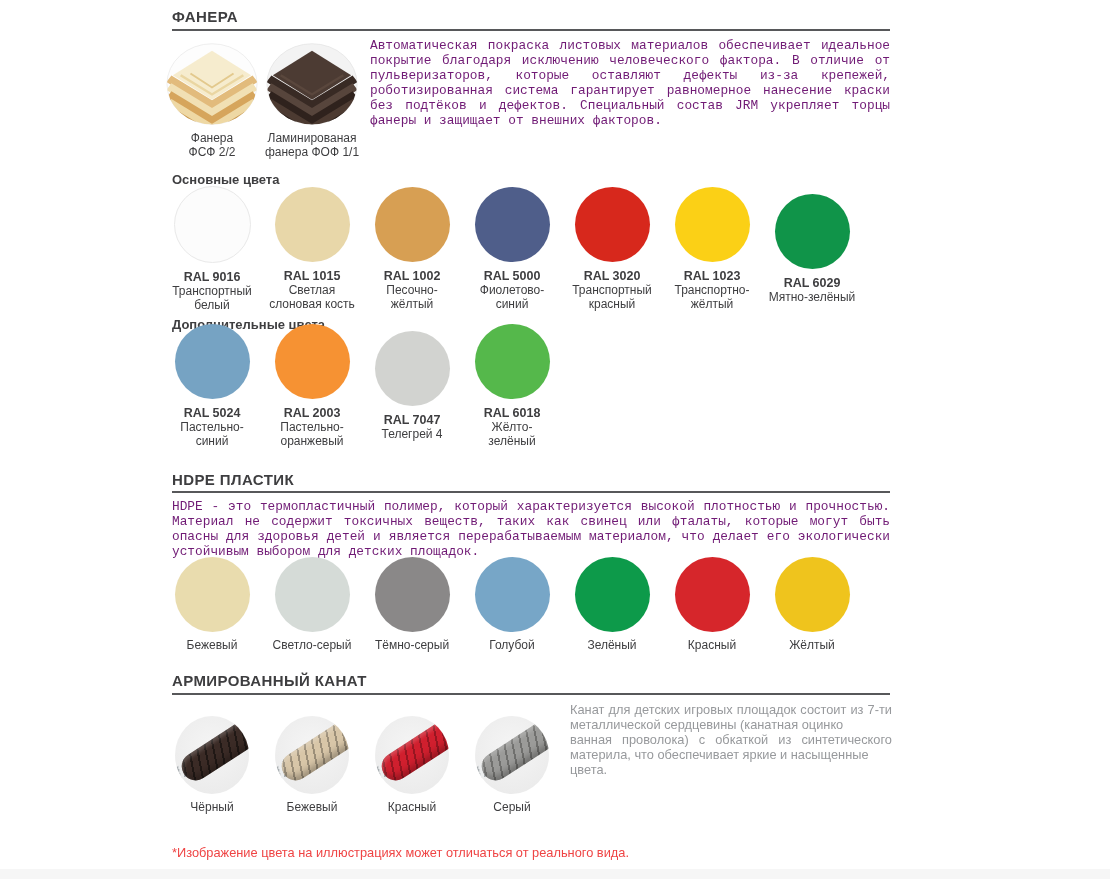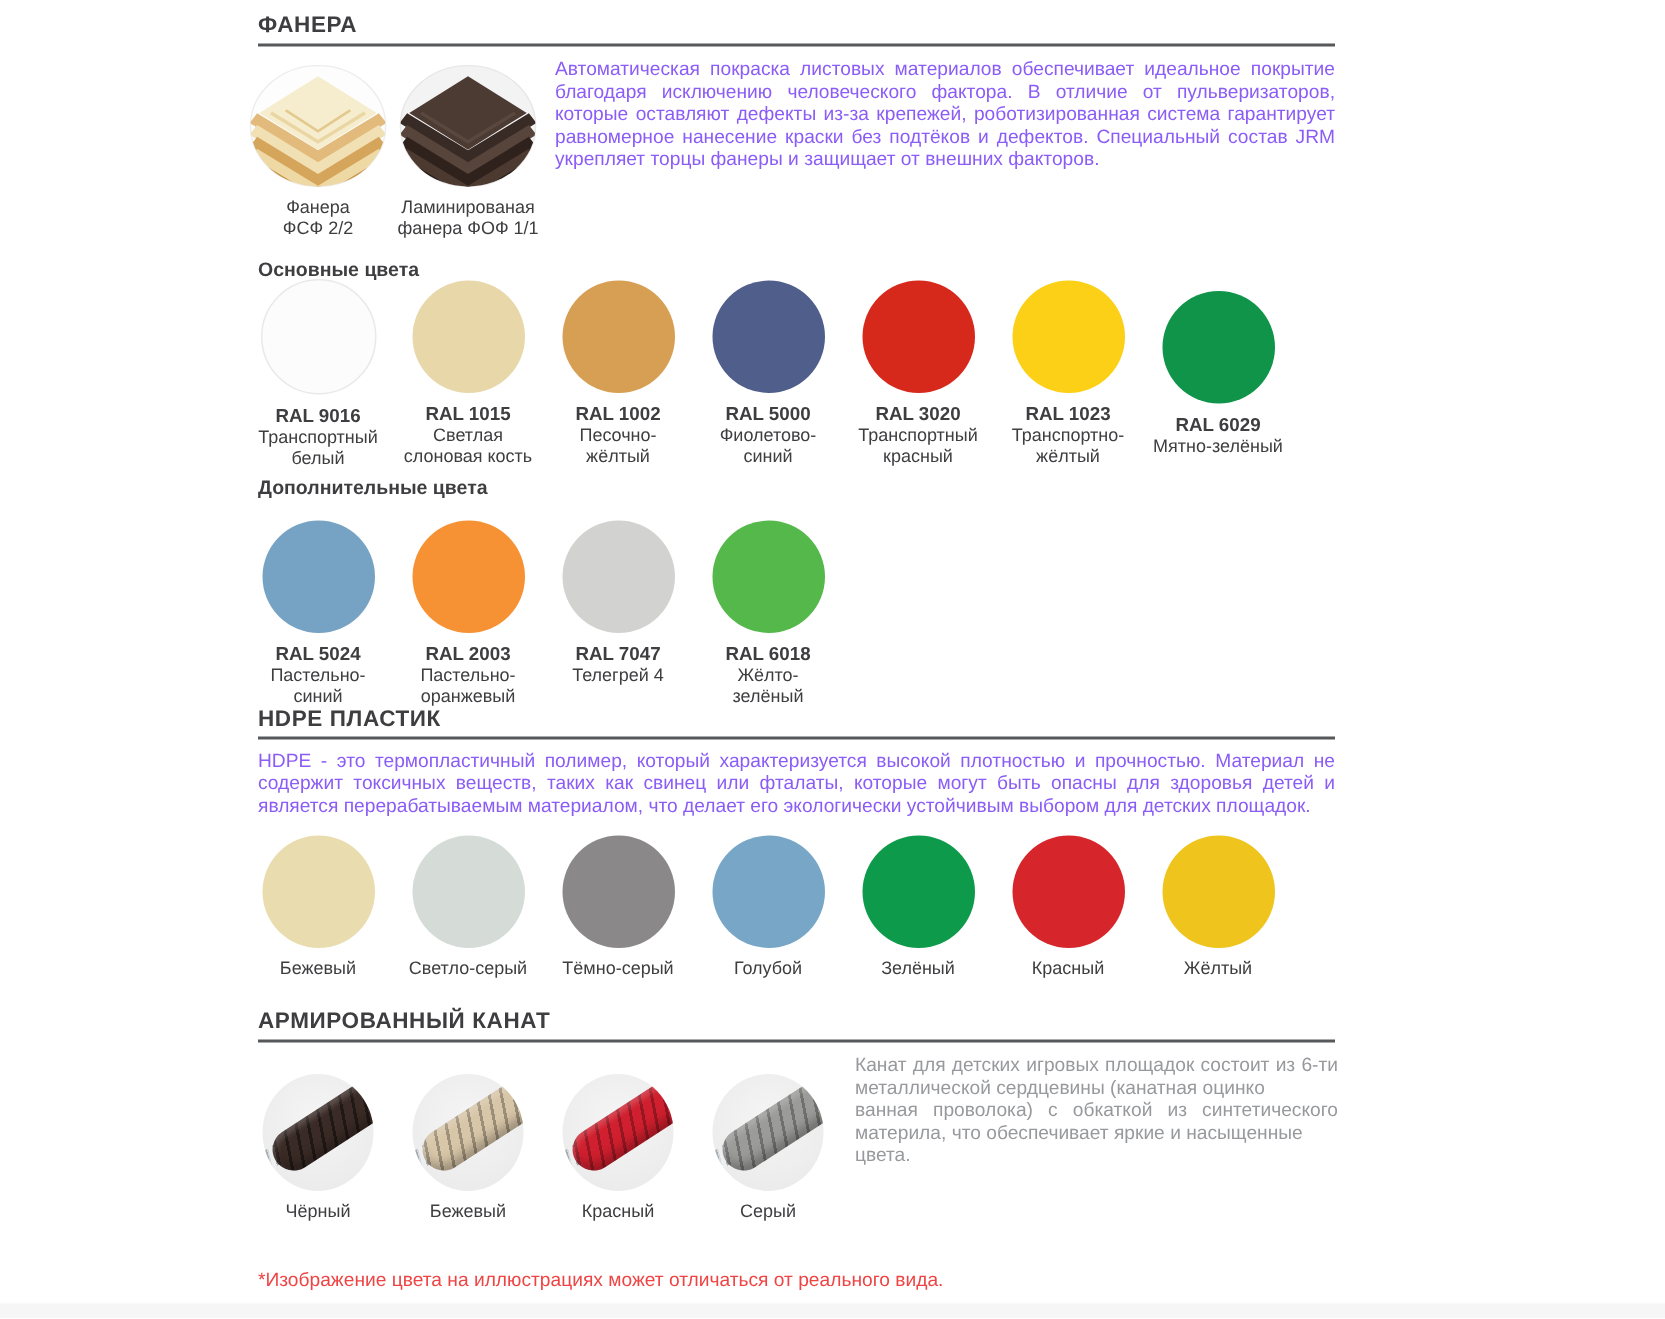--- a/index.html
+++ b/index.html
@@ -11,22 +11,23 @@
   }
   .page { position:absolute; left:172px; top:0; width:718px; height:879px; }
   .abs { position:absolute; }
 
   .sec-title {
     font-size:15px; font-weight:bold; letter-spacing:.4px; color:#3e3e40; margin:0;
   }
   .rule { height:2px; background:#57585a; width:718px; }
 
   .desc {
-    margin:0; font-size:12.8px; line-height:15px; color:#8b5cf6;
+    margin:0; font-size:12.8px; line-height:15px; color:#701a75;
     text-align:justify;
+    font-family:Liberation Mono, monospace;
   }
 
   .subhead { font-size:13px; font-weight:bold; color:#3e3e40; }
 
   .row { display:flex; margin-left:-10px; }
   .cell { width:100px; flex:none; display:flex; flex-direction:column; align-items:center; }
 
   .photo-circle { width:94px; height:84px; display:block; }
   .cap { font-size:12px; line-height:14px; color:#3e3e40; text-align:center; }
   .cap-wrap { margin-top:5px; }
@@ -160,21 +161,21 @@
         <div class="cname">жёлтый</div>
       </div>
       <div class="cell">
         <div class="dot" style="background: rgb(16, 148, 73);"></div>
         <div class="code">RAL 6029</div>
         <div class="cname">Мятно-зелёный</div>
       </div>
     </div>
 
   <div class="subhead abs" style="left:0; top:317px;">Дополнительные цвета</div>
-  <div class="row abs" style="left:0; top:347px;" id="additional-colors">
+  <div class="row abs" style="left:0; top:324px;align-items:center;" id="additional-colors">
       <div class="cell">
         <div class="dot" style="background: rgb(118, 163, 195);"></div>
         <div class="code">RAL 5024</div>
         <div class="cname">Пастельно-</div>
         <div class="cname">синий</div>
       </div>
       <div class="cell">
         <div class="dot" style="background: rgb(246, 146, 51);"></div>
         <div class="code">RAL 2003</div>
         <div class="cname">Пастельно-</div>
@@ -253,21 +254,21 @@
       </div>
       <div class="cell">
         <div class="rope">
           <div class="rope-core"></div>
           <div class="rope-strands" style="--c: #9b9b99; --cd: rgb(112,112,110);"></div>
         </div>
         <div class="cname">Серый</div>
       </div>
     </div>
   <div class="abs" style="left:398px; top:702px; width:322px;" id="rope-desc">
-      <div class="rline j">Канат для детских игровых площадок состоит из 6-ти</div>
+      <div class="rline j">Канат для детских игровых площадок состоит из 7-ти</div>
       <div class="rline">металлической сердцевины (канатная оцинко</div>
       <div class="rline j">ванная проволока) с обкаткой из синтетического</div>
       <div class="rline">материла, что обеспечивает яркие и насыщенные цвета.</div>
     </div>
 
   <div class="footnote abs" style="left:0; top:845px;">*Изображение цвета на иллюстрациях может отличаться от реального вида.</div>
 </div>
 
 <div class="bottom-strip"></div>
 

